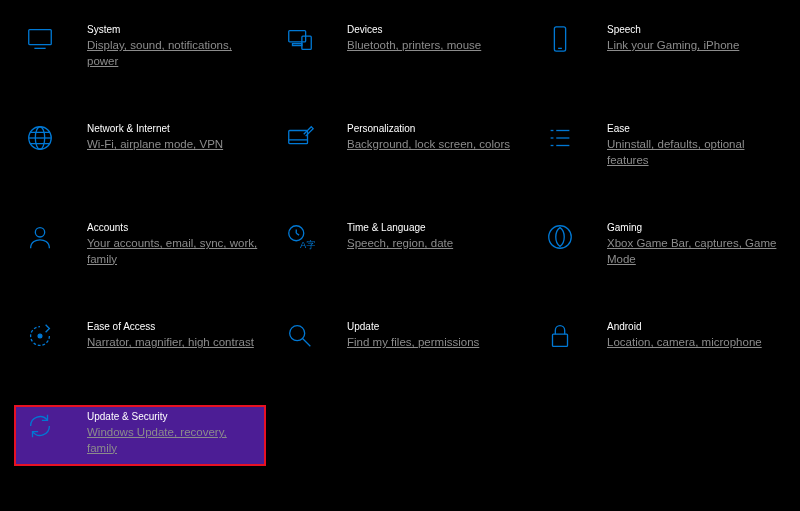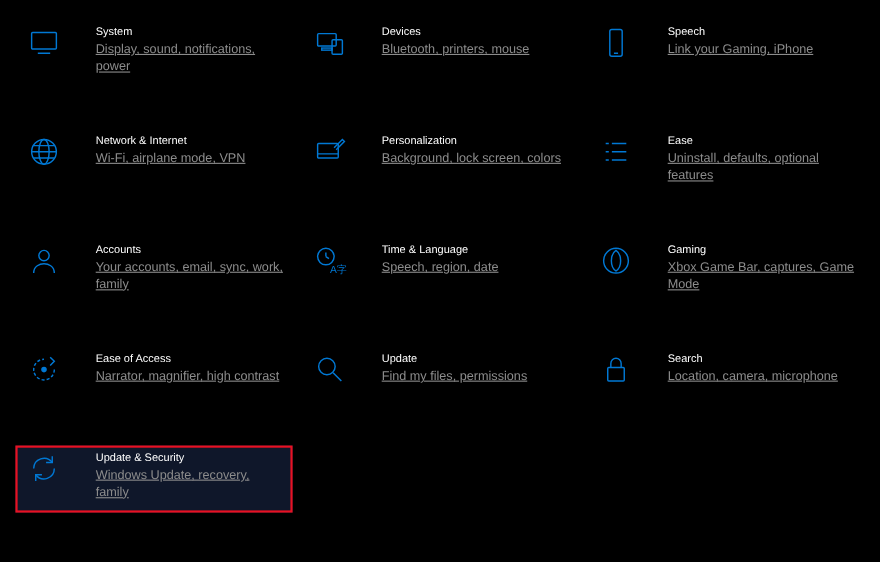--- a/index.html
+++ b/index.html
@@ -18,21 +18,21 @@
     row-gap: 38px;
   }
   .tile {
     display: flex;
     align-items: flex-start;
     padding: 6px 8px 10px 8px;
     cursor: pointer;
     position: relative;
   }
   .tile.selected {
-    background: #0f172a;
+    background: #4c1d95;
     outline: 2px solid #e81123;
     outline-offset: -2px;
   }
   .icon {
     flex: 0 0 36px;
     height: 36px;
     margin-right: 29px;
     color: #0078d4;
     display: flex;
     align-items: flex-start;
@@ -214,21 +214,21 @@
   </div>
 
   <div class="tile">
     <span class="icon">
       <svg viewBox="0 0 32 32">
           <rect x="8" y="14" width="16" height="13" rx="1"></rect>
           <path d="M11 14 V10 A5 5 0 0 1 21 10 V14"></path>
         </svg>
     </span>
     <div class="txt">
-      <div class="title">Search</div>
+      <div class="title">Android</div>
       <div class="desc">Location, camera, microphone</div>
     </div>
   </div>
 
   <div class="tile selected">
     <span class="icon">
       <svg viewBox="0 0 32 32">
           <path d="M26 16 A10 10 0 0 1 8 22"></path>
           <path d="M6 16 A10 10 0 0 1 24 10"></path>
           <polyline points="24,4 24,10 18,10"></polyline>

